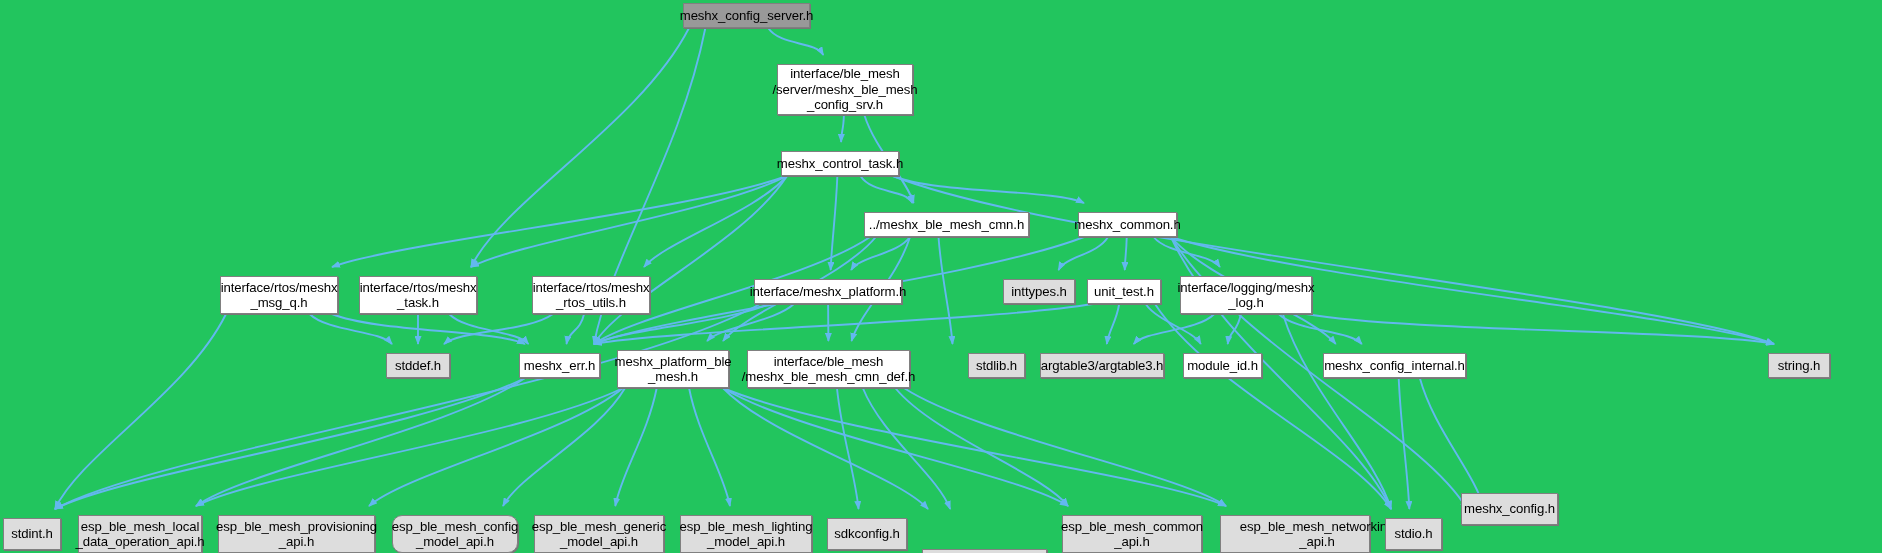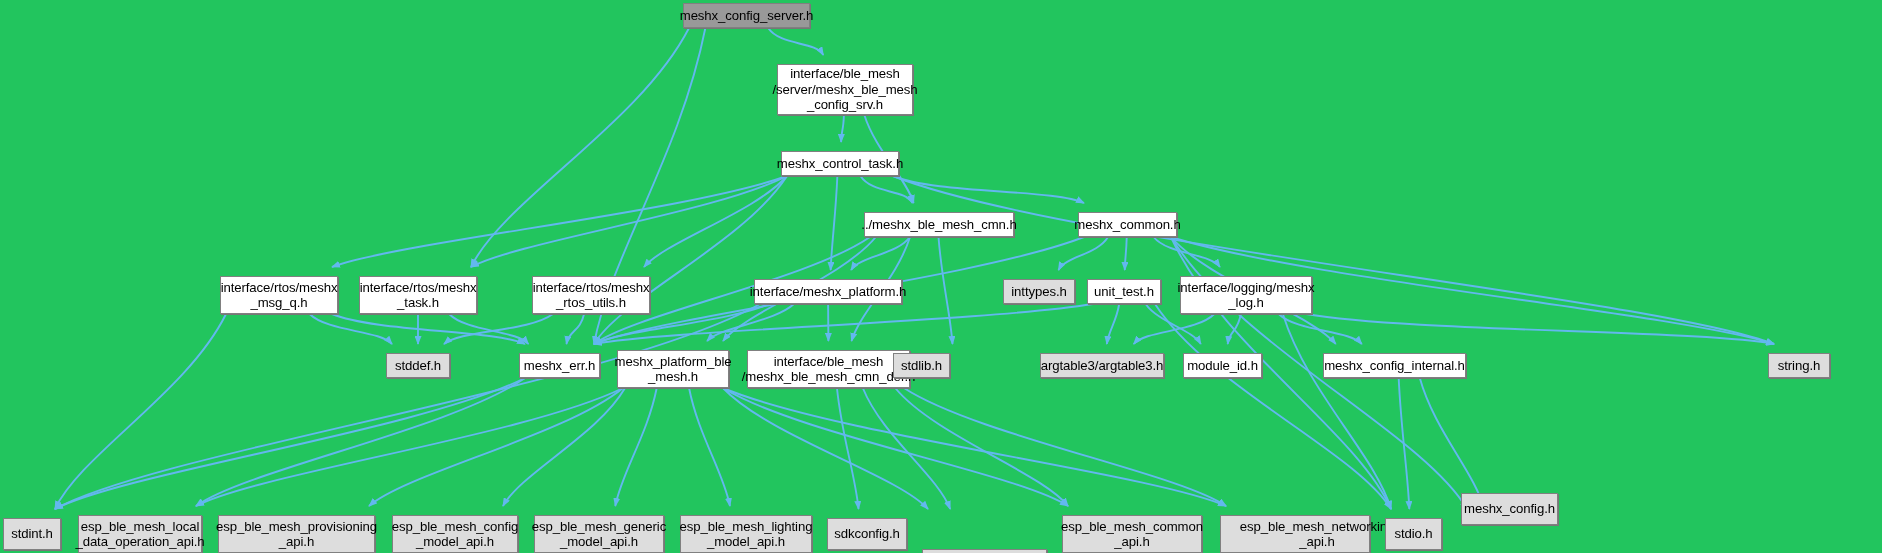--- a/index.html
+++ b/index.html
@@ -98,50 +98,50 @@
         <path d="M 525 378 C 450.97499999999997 429.2, 245.35 470.15999999999997, 196 506" fill="none" stroke="#63b8ee" stroke-width="1.9" marker-end="url(#ah)"></path>
         <path d="M 525 378 C 419.25 430.4, 125.5 472.32, 55 509" fill="none" stroke="#63b8ee" stroke-width="1.9" marker-end="url(#ah)"></path>
       </g>
   </svg>
   <div id="node-layer">
       <div class="node n-root" style="left: 683px; top: 3px; width: 127px; height: 25px;">meshx_config_server.h</div>
       <div class="node n-white" style="left: 777px; top: 64px; width: 136px; height: 51px;">interface/ble_mesh
 /server/meshx_ble_mesh
 _config_srv.h</div>
       <div class="node n-white" style="left: 781px; top: 151px; width: 118px; height: 25px;">meshx_control_task.h</div>
-      <div class="node n-white" style="left: 864px; top: 212px; width: 150px; height: 25px;">../meshx_ble_mesh_cmn.h</div>
+      <div class="node n-white" style="left: 864px; top: 212px; width: 165px; height: 25px;">../meshx_ble_mesh_cmn.h</div>
       <div class="node n-white" style="left: 1078px; top: 212px; width: 99px; height: 25px;">meshx_common.h</div>
       <div class="node n-white" style="left: 220px; top: 276px; width: 118px; height: 38px;">interface/rtos/meshx
 _msg_q.h</div>
       <div class="node n-white" style="left: 359px; top: 276px; width: 118px; height: 38px;">interface/rtos/meshx
 _task.h</div>
       <div class="node n-white" style="left: 532px; top: 276px; width: 118px; height: 38px;">interface/rtos/meshx
 _rtos_utils.h</div>
       <div class="node n-white" style="left: 754px; top: 279px; width: 148px; height: 25px;">interface/meshx_platform.h</div>
       <div class="node n-gray" style="left: 1003px; top: 279px; width: 72px; height: 25px;">inttypes.h</div>
       <div class="node n-white" style="left: 1087px; top: 279px; width: 74px; height: 25px;">unit_test.h</div>
       <div class="node n-white" style="left: 1180px; top: 276px; width: 132px; height: 38px;">interface/logging/meshx
 _log.h</div>
       <div class="node n-gray" style="left: 386px; top: 353px; width: 64px; height: 25px;">stddef.h</div>
       <div class="node n-white" style="left: 519px; top: 353px; width: 81px; height: 25px;">meshx_err.h</div>
       <div class="node n-white" style="left: 617px; top: 350px; width: 112px; height: 38px;">meshx_platform_ble
 _mesh.h</div>
       <div class="node n-white" style="left: 747px; top: 350px; width: 163px; height: 38px;">interface/ble_mesh
 /meshx_ble_mesh_cmn_def.h</div>
-      <div class="node n-gray" style="left: 893px; top: 353px; width: 57px; height: 25px;">stdlib.h</div>
+      <div class="node n-gray" style="left: 968px; top: 353px; width: 57px; height: 25px;">stdlib.h</div>
       <div class="node n-gray" style="left: 1040px; top: 353px; width: 124px; height: 25px;">argtable3/argtable3.h</div>
       <div class="node n-white" style="left: 1183px; top: 353px; width: 79px; height: 25px;">module_id.h</div>
       <div class="node n-white" style="left: 1323px; top: 353px; width: 143px; height: 25px;">meshx_config_internal.h</div>
       <div class="node n-gray" style="left: 1768px; top: 353px; width: 62px; height: 25px;">string.h</div>
       <div class="node n-gray" style="left: 3px; top: 518px; width: 58px; height: 32px;">stdint.h</div>
       <div class="node n-gray" style="left: 78px; top: 515px; width: 124px; height: 38px;">esp_ble_mesh_local
 _data_operation_api.h</div>
       <div class="node n-gray" style="left: 218px; top: 515px; width: 157px; height: 38px;">esp_ble_mesh_provisioning
 _api.h</div>
-      <div class="node n-gray" style="left: 392px; top: 515px; width: 126px; height: 38px;">esp_ble_mesh_config
+      <div class="node n-gray" style="left: 392px; top: 515px; width: 126px; height: 38px; border-radius: 10px;">esp_ble_mesh_config
 _model_api.h</div>
       <div class="node n-gray" style="left: 534px; top: 515px; width: 130px; height: 38px;">esp_ble_mesh_generic
 _model_api.h</div>
       <div class="node n-gray" style="left: 680px; top: 515px; width: 132px; height: 38px;">esp_ble_mesh_lighting
 _model_api.h</div>
       <div class="node n-gray" style="left: 827px; top: 518px; width: 80px; height: 32px;">sdkconfig.h</div>
       <div class="node n-gray" style="left: 922px; top: 518px; width: 125px; height: 32px; margin-top: 31px;">esp_ble_mesh_defs.h</div>
       <div class="node n-gray" style="left: 1062px; top: 515px; width: 140px; height: 38px;">esp_ble_mesh_common
 _api.h</div>
       <div class="node n-gray" style="left: 1220px; top: 515px; width: 150px; height: 38px; padding-left: 48px;">esp_ble_mesh_networking

